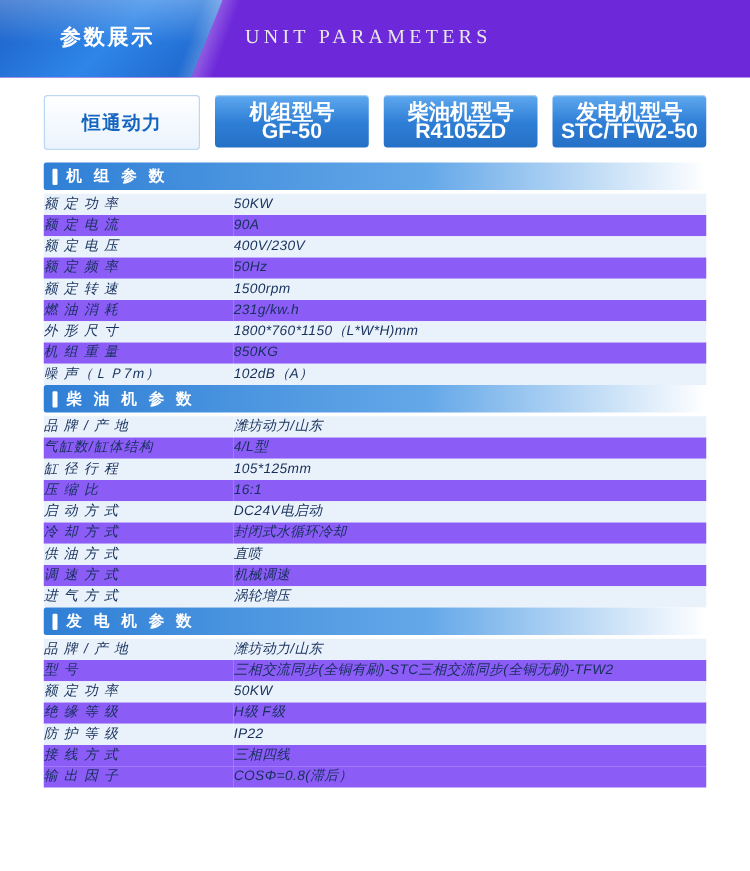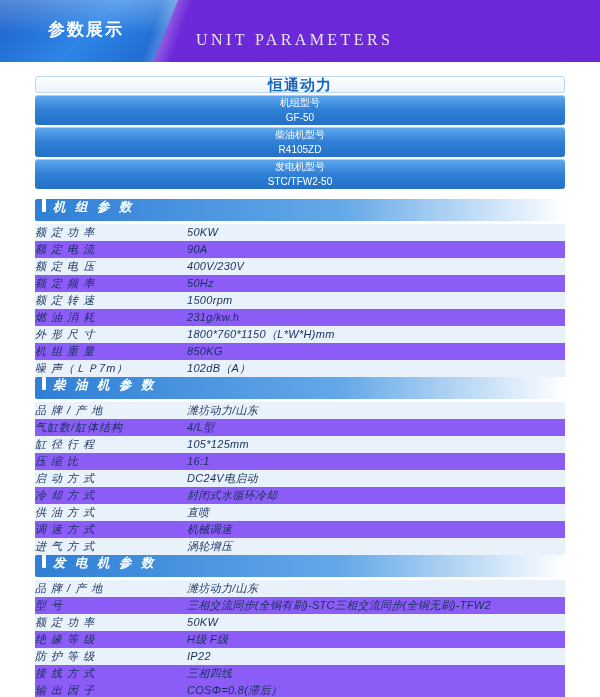--- a/index.html
+++ b/index.html
@@ -46,21 +46,21 @@
     top: 18px;
     font-size: 17px;
     font-weight: bold;
     color: #ffffff;
     letter-spacing: 2px;
     z-index: 3;
   }
   .banner-en {
     position: absolute;
     left: 196px;
-    top: 31px;
+    top: 21px;
     font-size: 16px;
     color: #e8e8e8;
     letter-spacing: 3.4px;
     font-family: "Liberation Serif", serif;
   }
   .banner-sheen {
     position: absolute;
     left: 150px;
     top: -10px;
     width: 30px;
@@ -72,37 +72,37 @@
   
   .sheet {
     padding: 14px 35px 0 35px;
     box-sizing: border-box;
     width: 600px;
   }
 
   
   .model-row {
     display: flex;
-    gap: 2px;
+    gap: 12px;
     margin-bottom: 10px;
-    flex-direction: column;
   }
   .model-cell {
     flex: 1;
     height: 42px;
     border-radius: 3px;
     display: flex;
     flex-direction: column;
     align-items: center;
     justify-content: center;
     color: #ffffff;
-    font-size: 10px;
+    font-size: 17px;
     line-height: 15px;
     background: linear-gradient(180deg, #5fa9ef 0%, #2f7fd6 52%, #2470c6 100%);
     box-shadow: inset 0 1px 0 rgba(255,255,255,0.45);
+    font-weight: bold;
   }
   .model-cell.brand {
     font-size: 15px;
     font-weight: bold;
     letter-spacing: 1px;
     background: linear-gradient(180deg, #ffffff 0%, #eaf3fd 100%);
     color: #1565c0;
     border: 1px solid #bad7f3;
     box-shadow: none;
   }
@@ -111,22 +111,21 @@
 
   
   .section-head {
     position: relative;
     height: 22px;
     margin-top: 0;
     margin-bottom: 3px;
     background: linear-gradient(90deg, #2f7fd6 0%, #64a8e8 58%, #ffffff 100%);
     border-radius: 2px;
     display: flex;
-    align-items: flex-start;
-    font-style: italic;
+    align-items: center;
   }
   .section-head .bar {
     width: 4px;
     height: 13px;
     background: #ffffff;
     margin-left: 7px;
     margin-right: 7px;
     border-radius: 1px;
   }
   .section-head .title {

